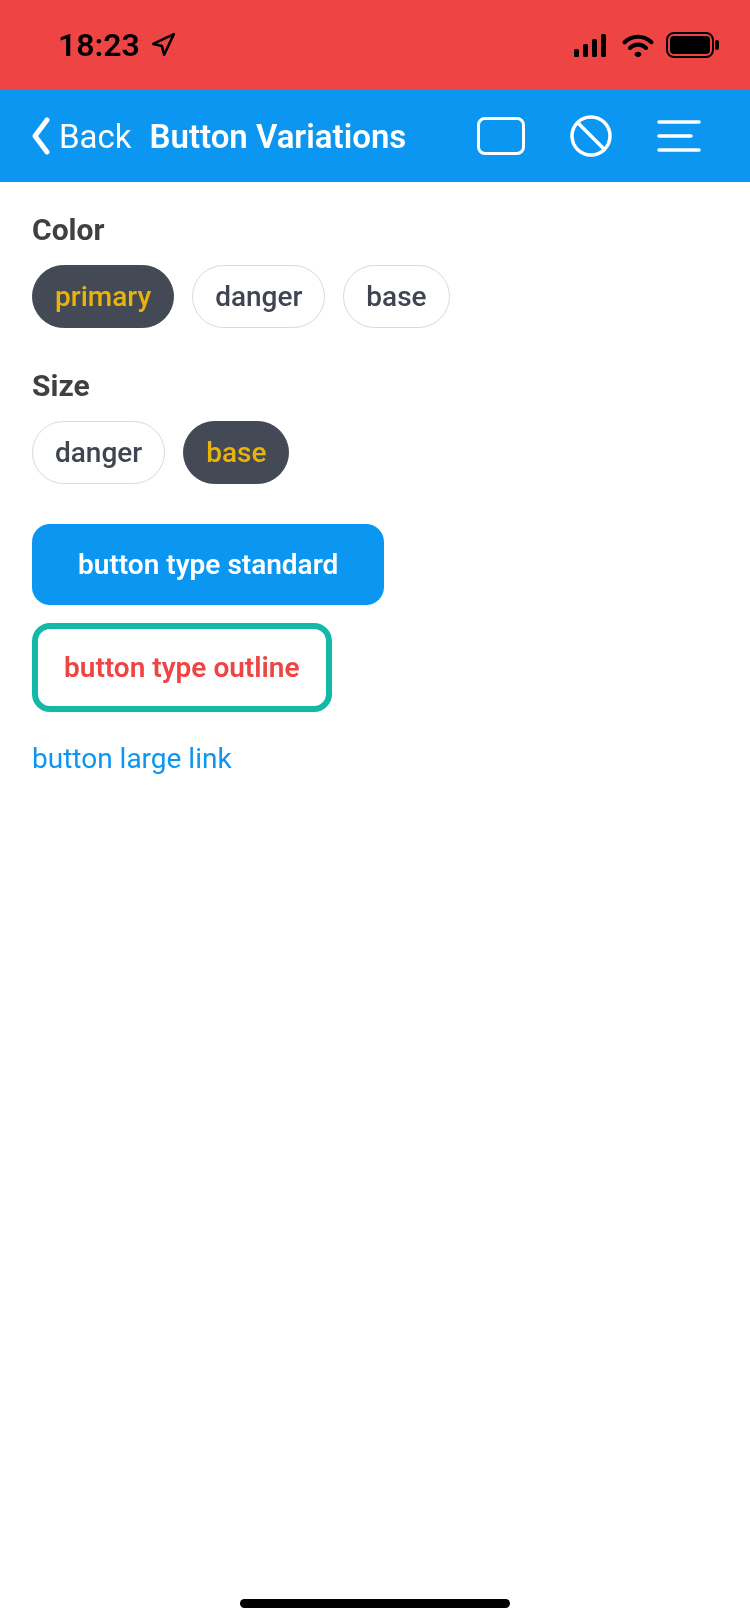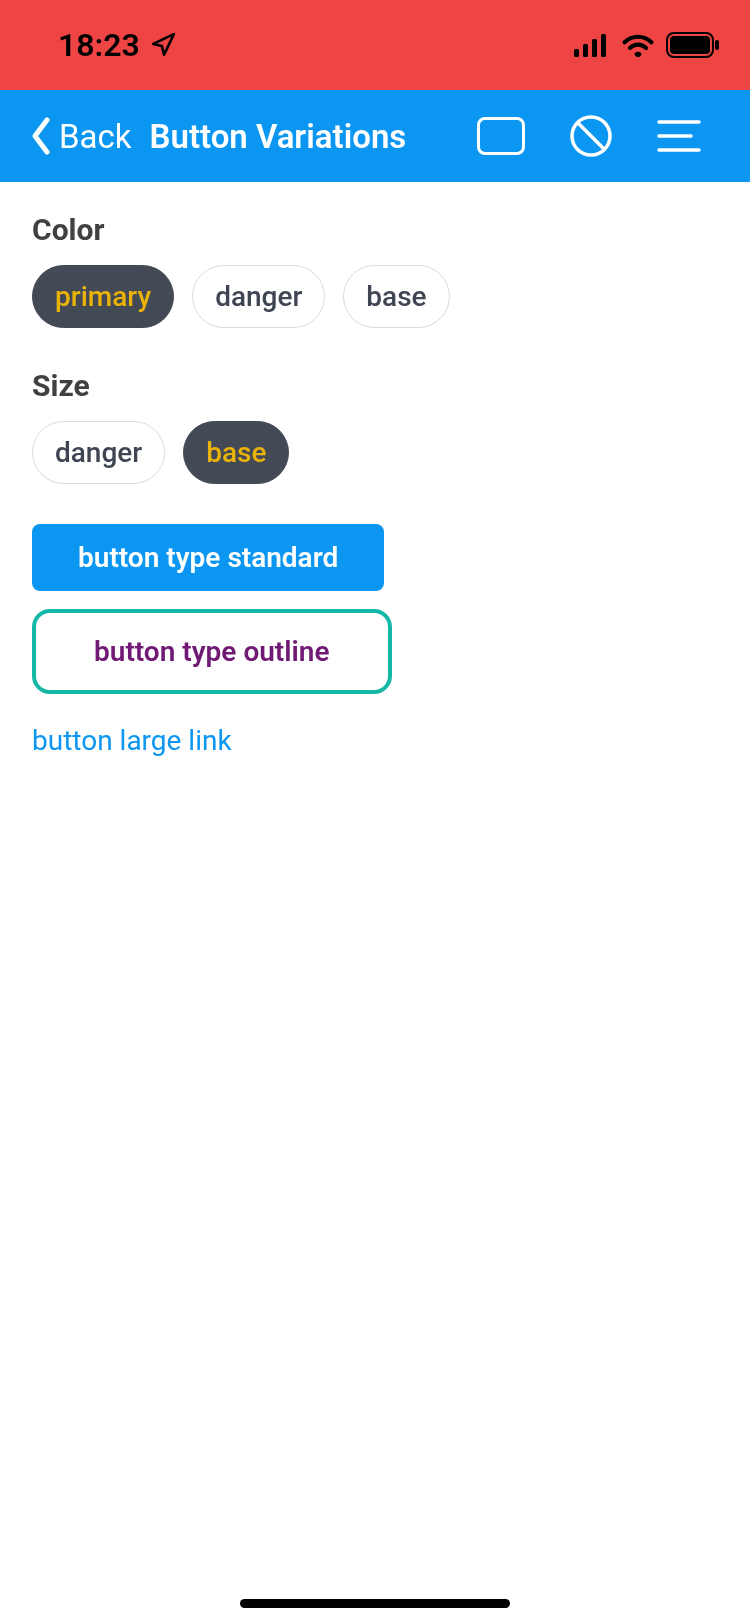--- a/index.html
+++ b/index.html
@@ -109,30 +109,30 @@
       display: inline-block;
       font-size: 28px;
       font-weight: 600;
       cursor: pointer;
       border: none;
       text-align: center;
     }
     .btn-standard {
       background: #0b96f1;
       color: #fff;
-      border-radius: 8px;
-      padding: 17px 46px;
+      border-radius: 18px;
+      padding: 24px 46px;
       margin-bottom: 18px;
     }
     .btn-outline {
       background: #fff;
-      color: #701a75;
-      border: 4px solid #14b8a6;
+      color: #ef4444;
+      border: 6px solid #14b8a6;
       border-radius: 18px;
-      padding: 22px 58px;
+      padding: 22px 26px;
       margin-bottom: 20px;
     }
     .btn-text {
       background: transparent;
       color: #0b96f1;
       padding: 22px 46px;
       margin-bottom: 18px;
     }
     .btn-link {
       background: transparent;

